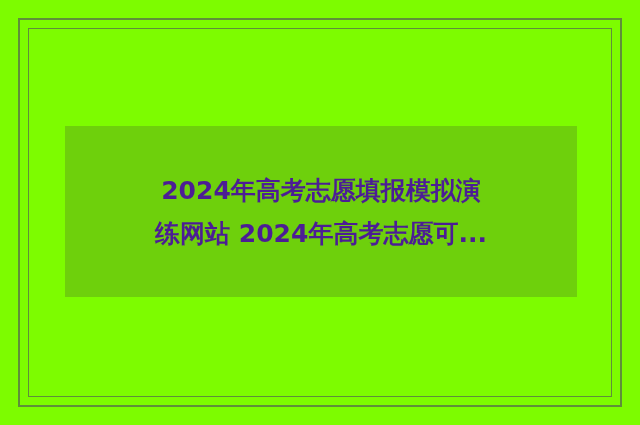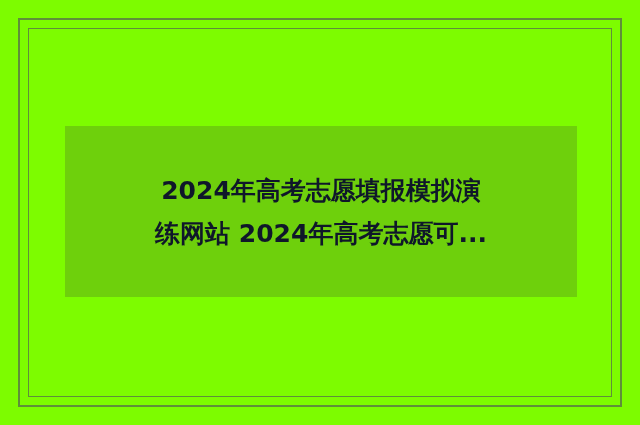--- a/index.html
+++ b/index.html
@@ -60,21 +60,21 @@
     display: flex;
     align-items: center;
     justify-content: center;
   }
 
   
   .headline {
     width: 340px;
     margin: 0;
     padding: 0;
-    color: #0f172a;
+    color: #4c1d95;
     font-family: "DejaVu Sans", "Liberation Sans", sans-serif;
     font-size: 25px;
     font-weight: bold;
     line-height: 43px;
     text-align: center;
     letter-spacing: 0px;
     word-break: break-all;
   }
 </style>
 </head>

